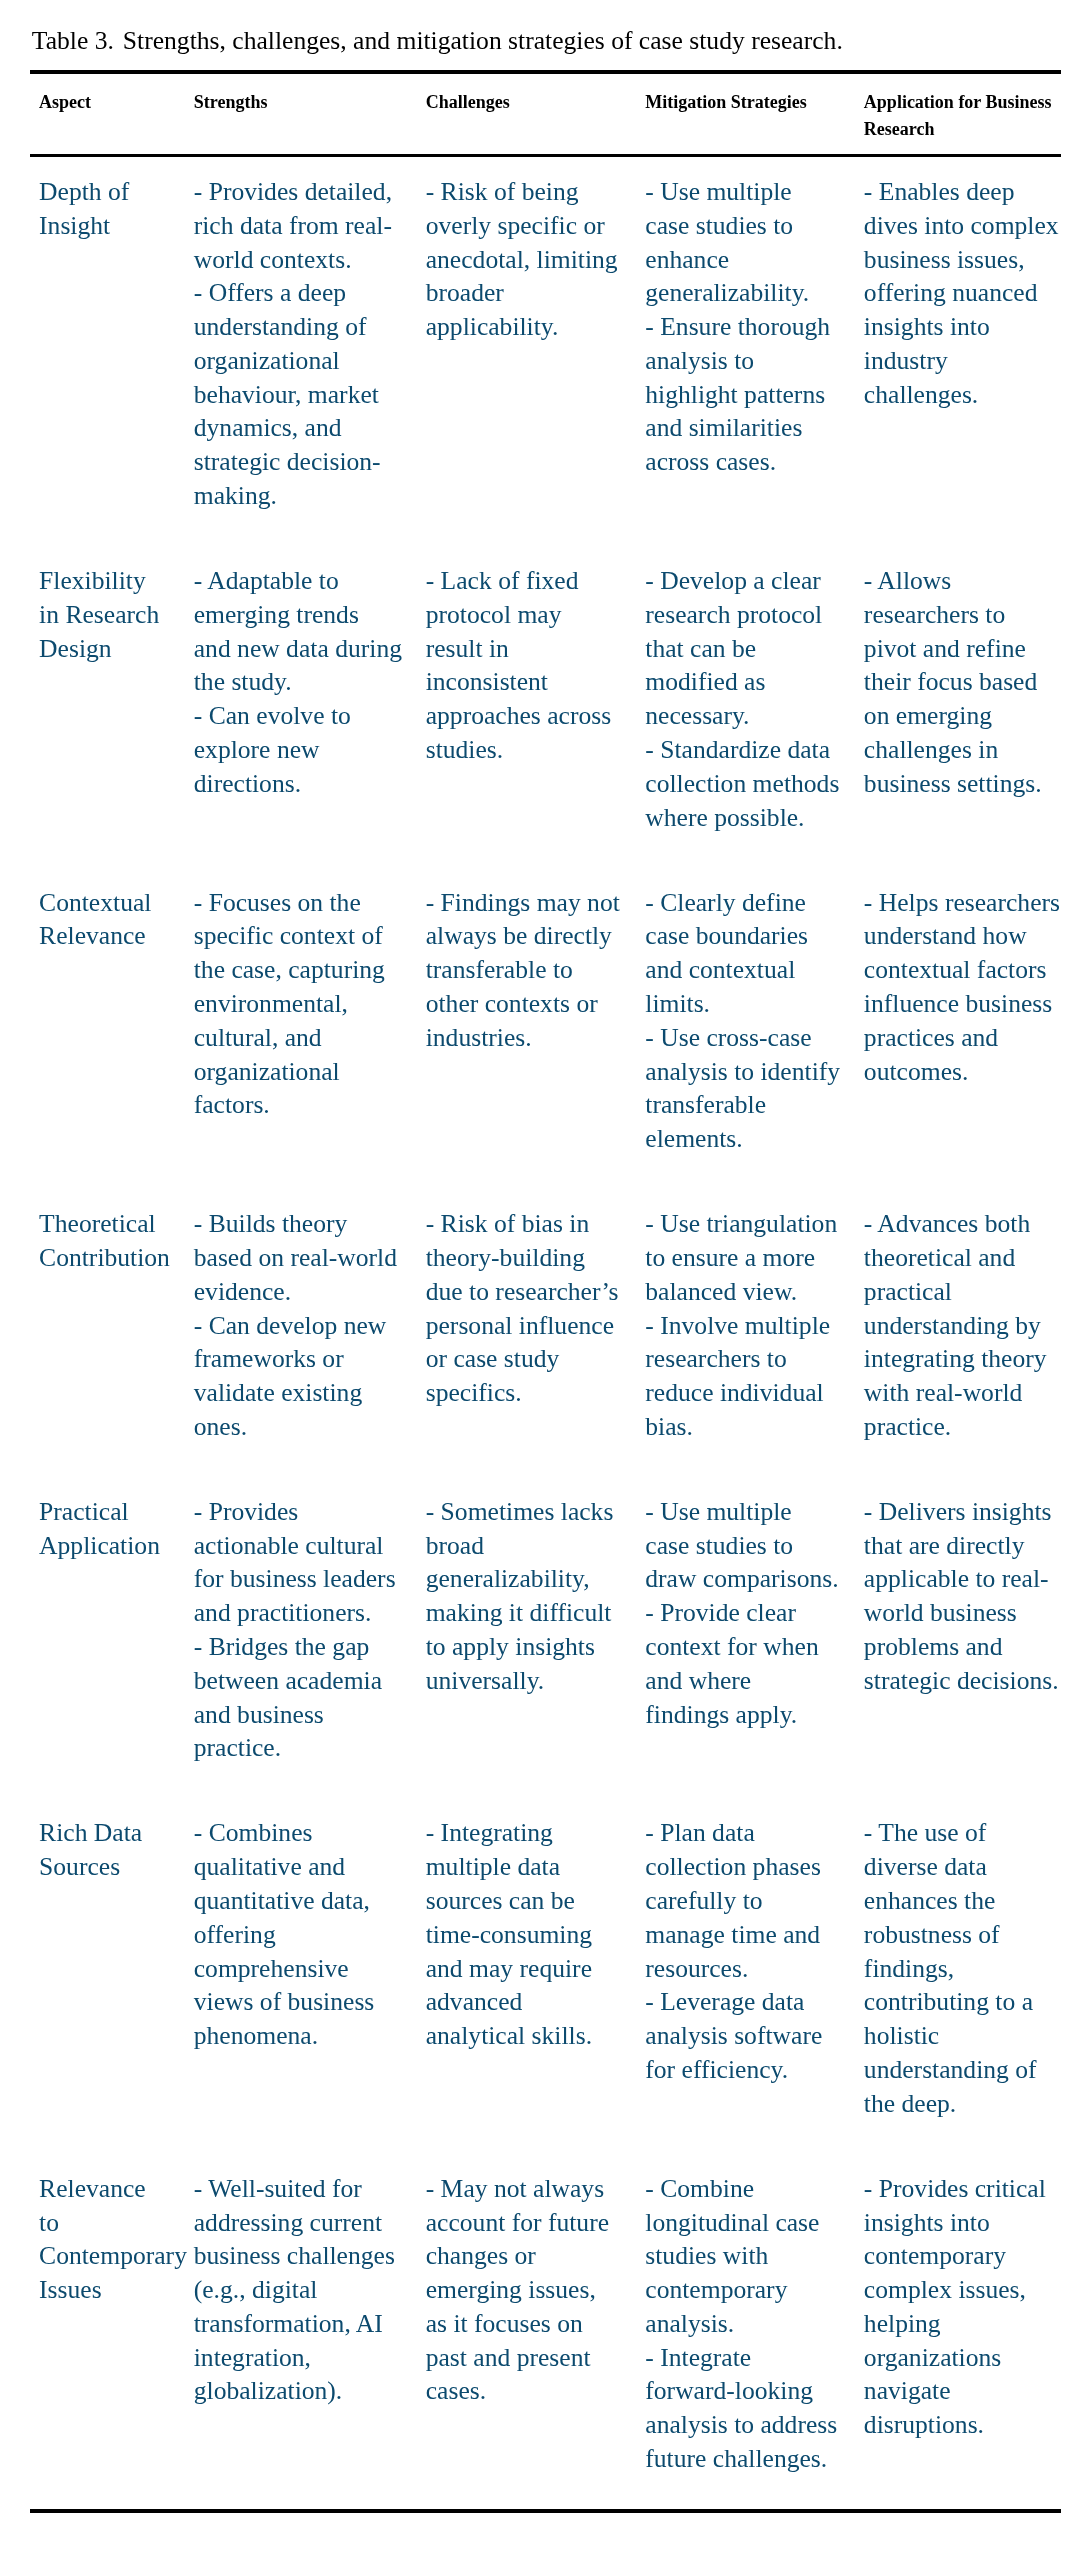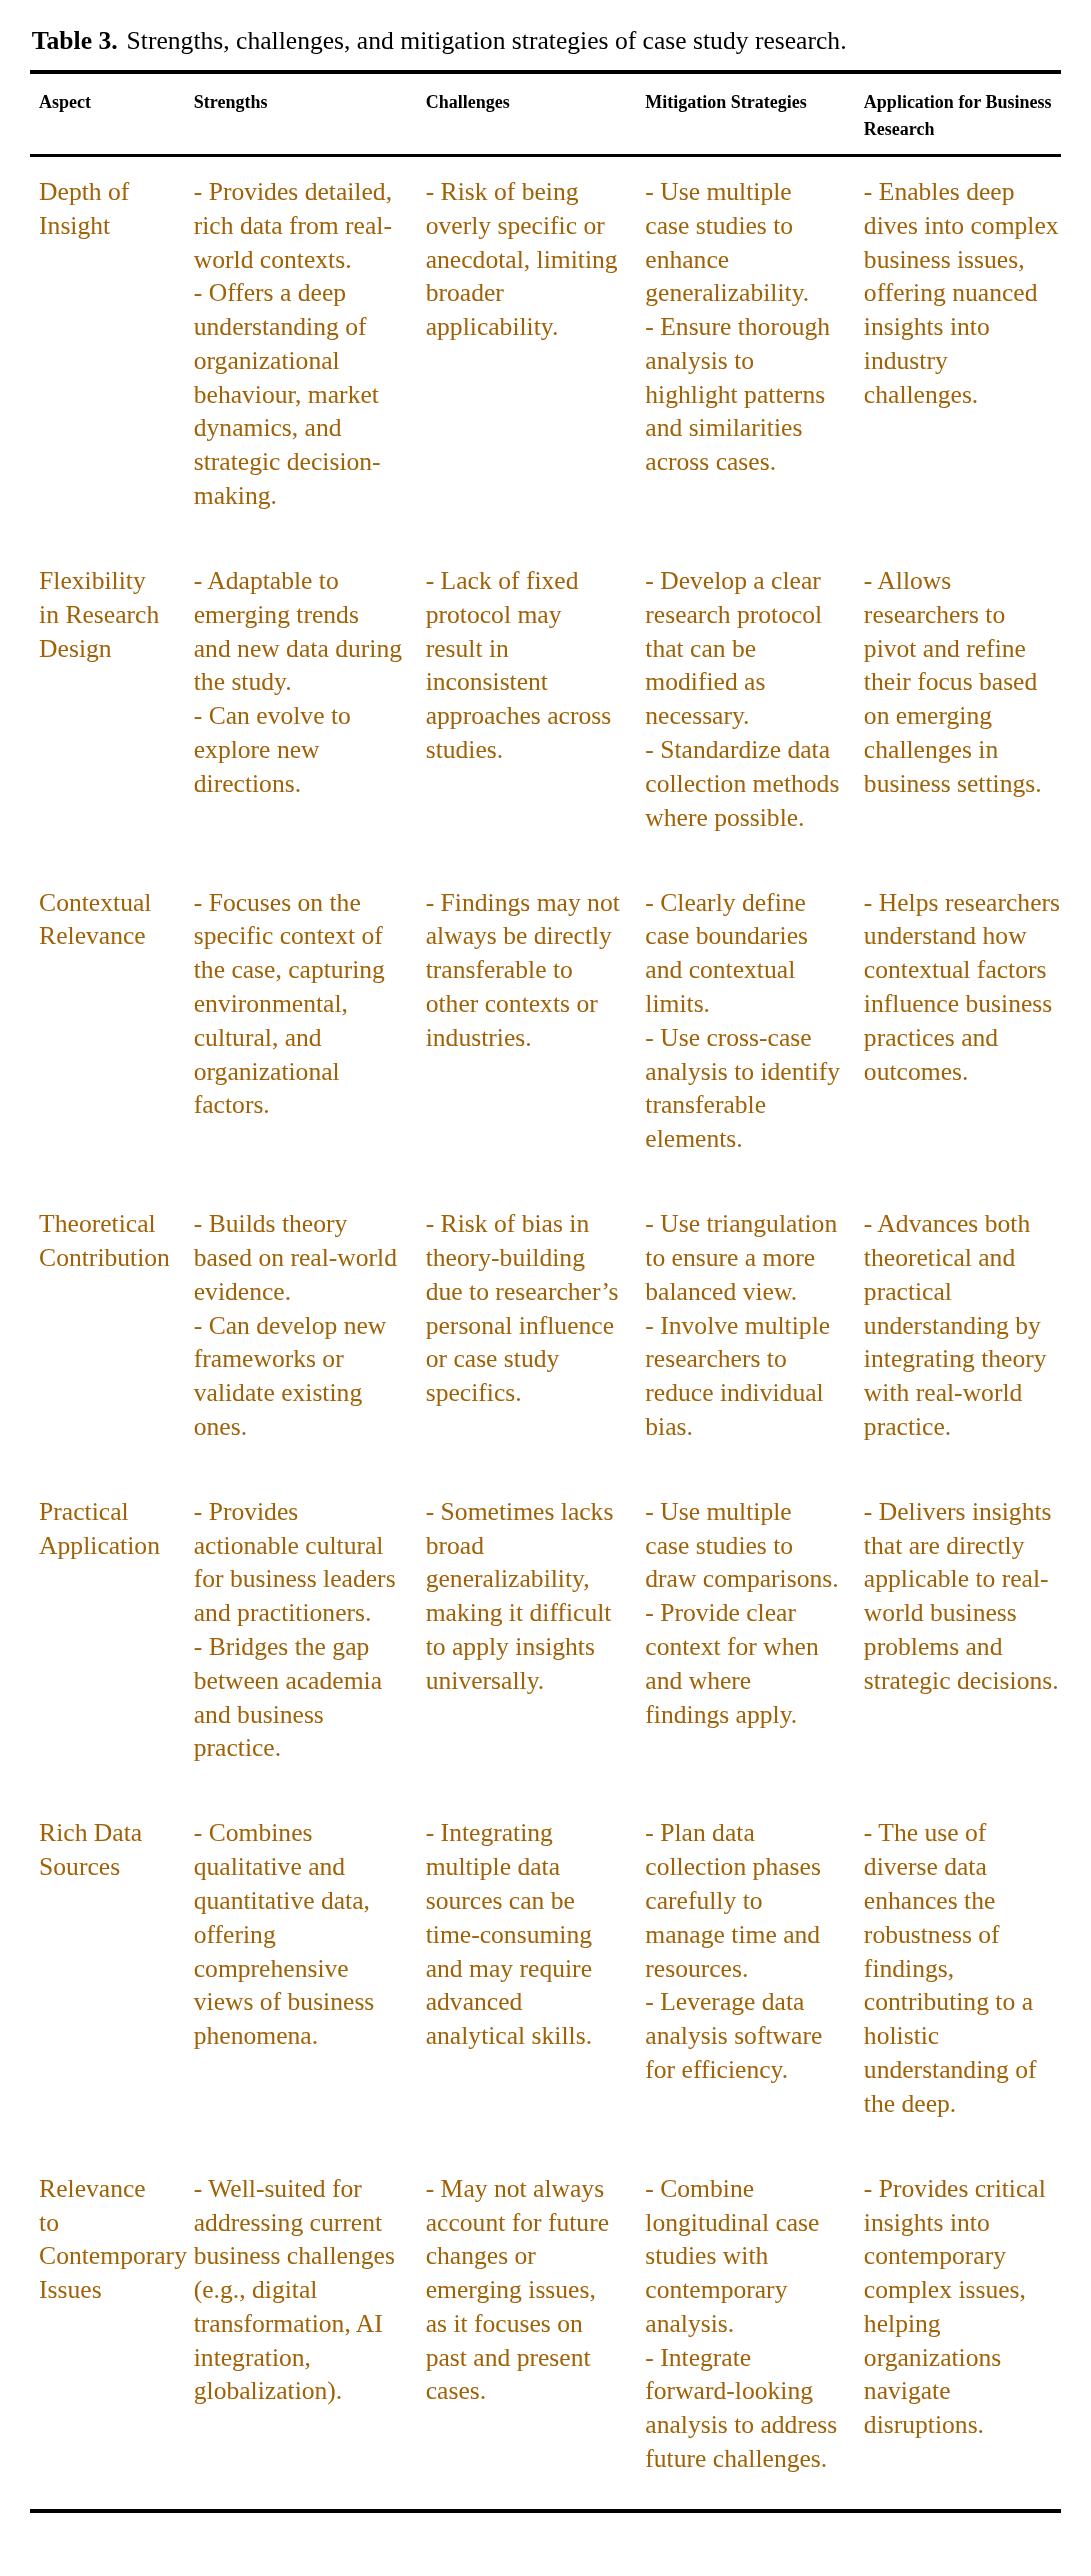--- a/index.html
+++ b/index.html
@@ -15,21 +15,21 @@
     min-height: 2576px;
     padding: 24px 31px 0 30px;
   }
   .caption {
     font-size: 25.6px;
     line-height: 1.3;
     margin: 0 0 12.8px 1.8px;
     color: #000000;
   }
   .caption-label {
-    font-weight: bold;
+    font-weight: normal;
     margin-right: 0.35em;
   }
   table.data-table {
     width: 100%;
     border-collapse: collapse;
     table-layout: fixed;
     border-top: 4.6px solid #000000;
     border-bottom: 4.6px solid #000000;
   }
   col.c-aspect       { width: 15.0%; }
@@ -47,21 +47,21 @@
     border-bottom: 3.7px solid #000000;
   }
   thead th:last-child { padding-right: 0; }
   tbody td {
     vertical-align: top;
     font-size: 25.6px;
     line-height: 1.32;
     padding: 18.3px 14.6px 33px 9.1px;
   }
   tbody td:last-child { padding-right: 0; }
-  .cell-text { color: #a16207; }
+  .cell-text { color: #0c4a6e; }
 </style>
 </head>
 <body>
 
 <div class="page">
   <p class="caption">
     <span class="caption-label">Table 3.</span><span>Strengths, challenges, and mitigation strategies of case study research.</span>
   </p>
 
   <table class="data-table">

